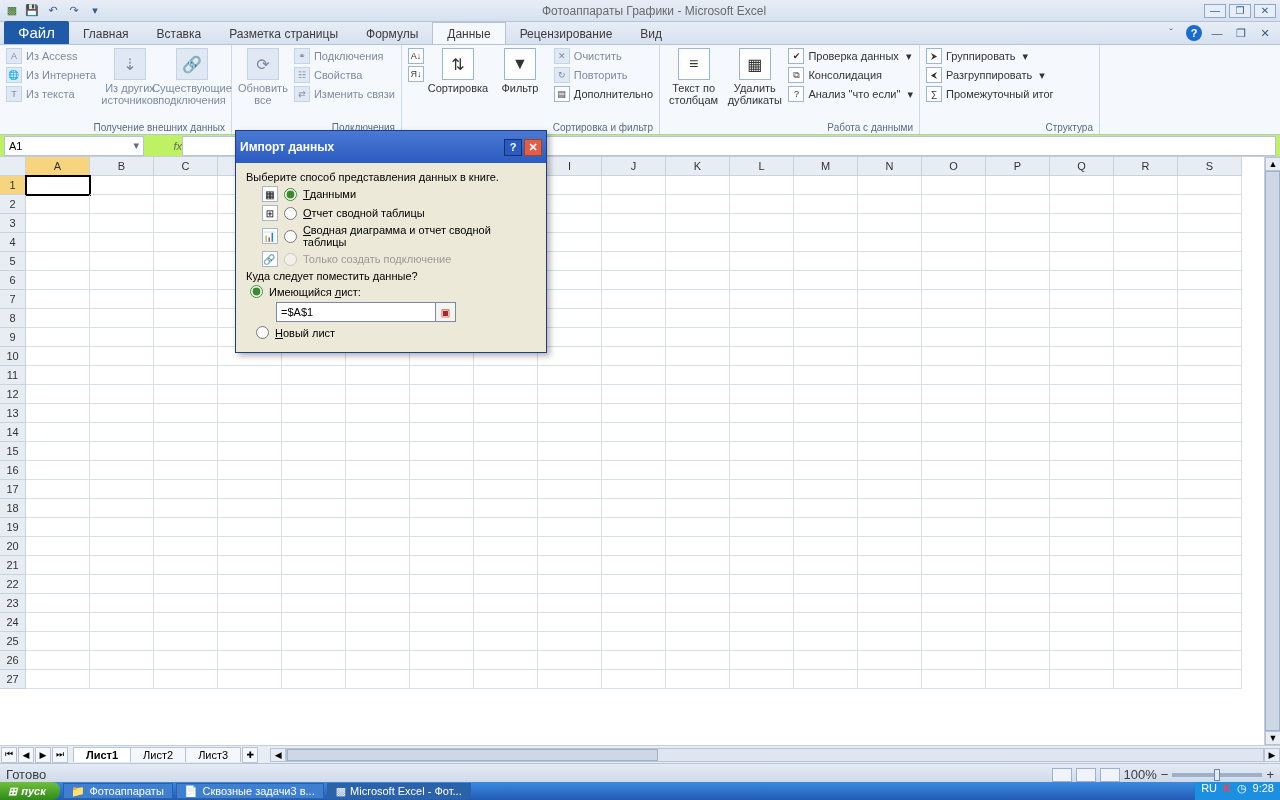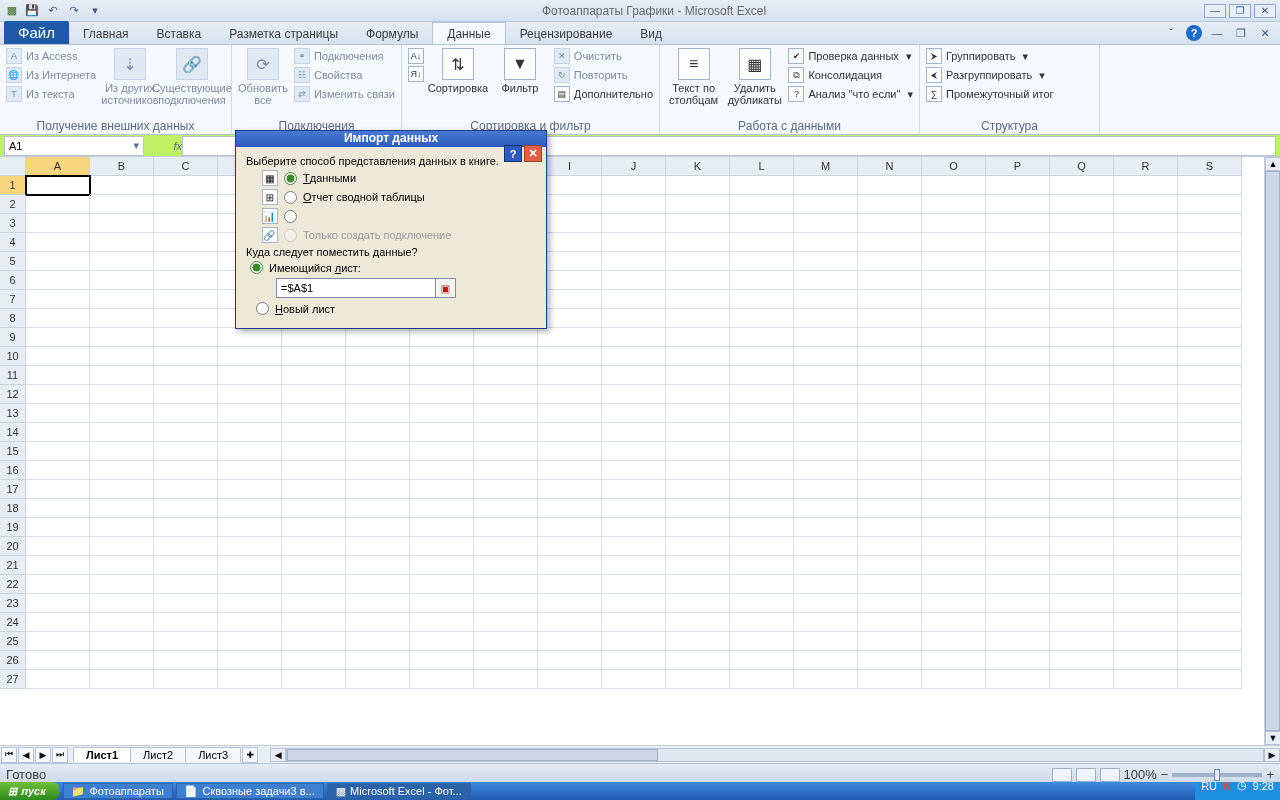--- a/index.html
+++ b/index.html
@@ -19,21 +19,21 @@
 .filetab { background:#1e5aa8; color:#fff; padding:3px 14px; font-size:15px; border-radius:2px 2px 0 0; cursor:pointer; }
 .tab { padding:4px 14px 3px; font-size:12px; color:#3c3c3c; cursor:pointer; }
 .tab.active { background:#f5f9fd; border:1px solid #b6c4d8; border-bottom:none; }
 .tabs-right { margin-left:auto; display:flex; align-items:center; gap:6px; padding-right:6px; padding-bottom:2px; }
 .help-circ { width:16px; height:16px; border-radius:50%; background:#1b6cd1; color:#fff; display:inline-flex; align-items:center; justify-content:center; font-size:11px; font-weight:bold; cursor:pointer;}
 
 
 .ribbon { height:90px; background:#f5f9fd; border-bottom:1px solid #b6c4d8; display:flex; position:relative; }
 .group { border-right:1px solid #cfdae9; padding:3px 6px 1px; display:flex; flex-direction:column; }
 .group-body { flex:1; display:flex; gap:6px; }
-.group-label { text-align:center; font-size:12px; color:#5a6b86; padding-top:1px; }
+.group-label { text-align:right; font-size:10px; color:#5a6b86; padding-top:1px; }
 .bigbtn { display:flex; flex-direction:column; align-items:center; justify-content:flex-start; width:56px; color:#7d8aa0; text-align:center; gap:2px; cursor:pointer; }
 .bigbtn.enabled { color:#333; }
 .bigbtn .bicon { width:32px; height:32px; background:#e0e8f3; border:1px solid #c5d3e6; display:flex; align-items:center; justify-content:center; font-size:16px; }
 .bigbtn.enabled .bicon { background:#fff; border-color:#9cb4d6; }
 .stack { display:flex; flex-direction:column; gap:3px; }
 .smallbtn { display:flex; align-items:center; gap:4px; color:#7d8aa0; white-space:nowrap; cursor:pointer; }
 .smallbtn.enabled { color:#333; }
 .smallbtn .sicon { width:16px; height:16px; background:#e0e8f3; border:1px solid #c5d3e6; display:inline-flex; align-items:center; justify-content:center; font-size:9px; }
 .smallbtn.enabled .sicon { background:#fff; border-color:#9cb4d6; }
 
@@ -75,25 +75,25 @@
 .status .sright { margin-left:auto; display:flex; align-items:center; gap:4px; }
 .viewbtn { width:20px; height:14px; border:1px solid #9fb1ca; background:#f0f4fa; cursor:pointer; }
 .zoom-track { width:90px; height:4px; background:#9fb1ca; position:relative; }
 .zoom-thumb { position:absolute; left:50%; top:-4px; width:6px; height:12px; background:#e4ebf4; border:1px solid #6e86a8; transform:translateX(-50%); }
 
 
 .taskbar { position:absolute; left:0; right:0; bottom:0; height:18px; background:linear-gradient(#3b8ae0,#225bb5); display:flex; align-items:center; color:#fff; font-size:11px; }
 .startbtn { background:linear-gradient(#6fbf3c,#2e8a1a); padding:0 14px 0 8px; height:100%; display:flex; align-items:center; font-style:italic; font-weight:bold; gap:4px; border-radius:0 8px 8px 0; cursor:pointer; }
 .tbtn { height:16px; background:#3f7fd0; border:1px solid #2c62a8; margin-left:3px; padding:0 8px; display:flex; align-items:center; gap:4px; cursor:pointer; max-width:170px; overflow:hidden; white-space:nowrap; }
 .tbtn.active { background:#2c62a8; }
-.tray { margin-left:auto; background:#1c8fe0; height:100%; display:flex; align-items:flex-end; gap:6px; padding:8px 6px; }
+.tray { margin-left:auto; background:#1c8fe0; height:100%; display:flex; align-items:flex-start; gap:6px; padding:0 6px; }
 
 
 .dialog { position:absolute; left:235px; top:130px; width:312px; background:#ece9d8; border:1px solid #1d3c8c; box-shadow:3px 3px 6px rgba(0,0,0,.3); }
-.dlg-title { height:16px; background:linear-gradient(#4a79d4,#2b5bc0); color:#fff; font-weight:bold; font-size:12px; display:flex; align-items:center; padding:0 4px;flex-direction:column; }
+.dlg-title { height:32px; background:linear-gradient(#4a79d4,#2b5bc0); color:#fff; font-weight:bold; font-size:12px; display:flex; align-items:center; padding:0 4px; }
 .dlg-title .dtright { margin-left:auto; display:flex; gap:2px; }
 .dlg-close { width:18px; height:17px; background:#e15f4a; border:1px solid #942; color:#fff; display:inline-flex; align-items:center; justify-content:center; font-size:11px; cursor:pointer; }
 .dlg-help { width:18px; height:17px; background:#2b5bc0; border:1px solid #15306e; color:#fff; display:inline-flex; align-items:center; justify-content:center; font-size:11px; cursor:pointer; }
 .dlg-body { padding:8px 10px 10px; font-size:11px; color:#000; }
 .optrow { display:flex; align-items:center; gap:6px; margin:3px 0 3px 16px; }
 .optrow .ricon { width:16px; height:16px; background:#fff; border:1px solid #a8b5c9; display:inline-flex; align-items:center; justify-content:center; font-size:10px; }
 .optrow input[type=radio]{ accent-color:#3b8a2e; }
 .optrow.disabled { color:#9a9a9a; }
 .refbox { display:flex; margin:4px 0 4px 30px; }
 .refbox input { width:160px; height:20px; border:1px solid #7a8aa5; padding:0 4px; font-size:11px; }
@@ -926,20 +926,21 @@
       <label><u class="acc">Т</u><span>данными</span></label>
     </div>
     <div class="optrow">
       <span class="ricon">⊞</span>
       <input type="radio" style="">
       <label><u class="acc">О</u>тчет сводной таблицы</label>
     </div>
     <div class="optrow">
       <span class="ricon">📊</span>
       <input type="radio" style="">
+      <label><u class="acc">С</u>водная диаграмма и отчет сводной таблицы</label>
     </div>
     <div class="optrow disabled">
       <span class="ricon">🔗</span>
       <input type="radio" disabled="" style="">
       <label>Только создать подключение</label>
     </div>
     <div style="margin-top:2px">Куда следует поместить данные?</div>
     <div class="optrow" style="margin-left:4px">
       <input type="radio" checked="" style="">
       <label>Имеющийся <u class="acc">л</u>ист:</label>

